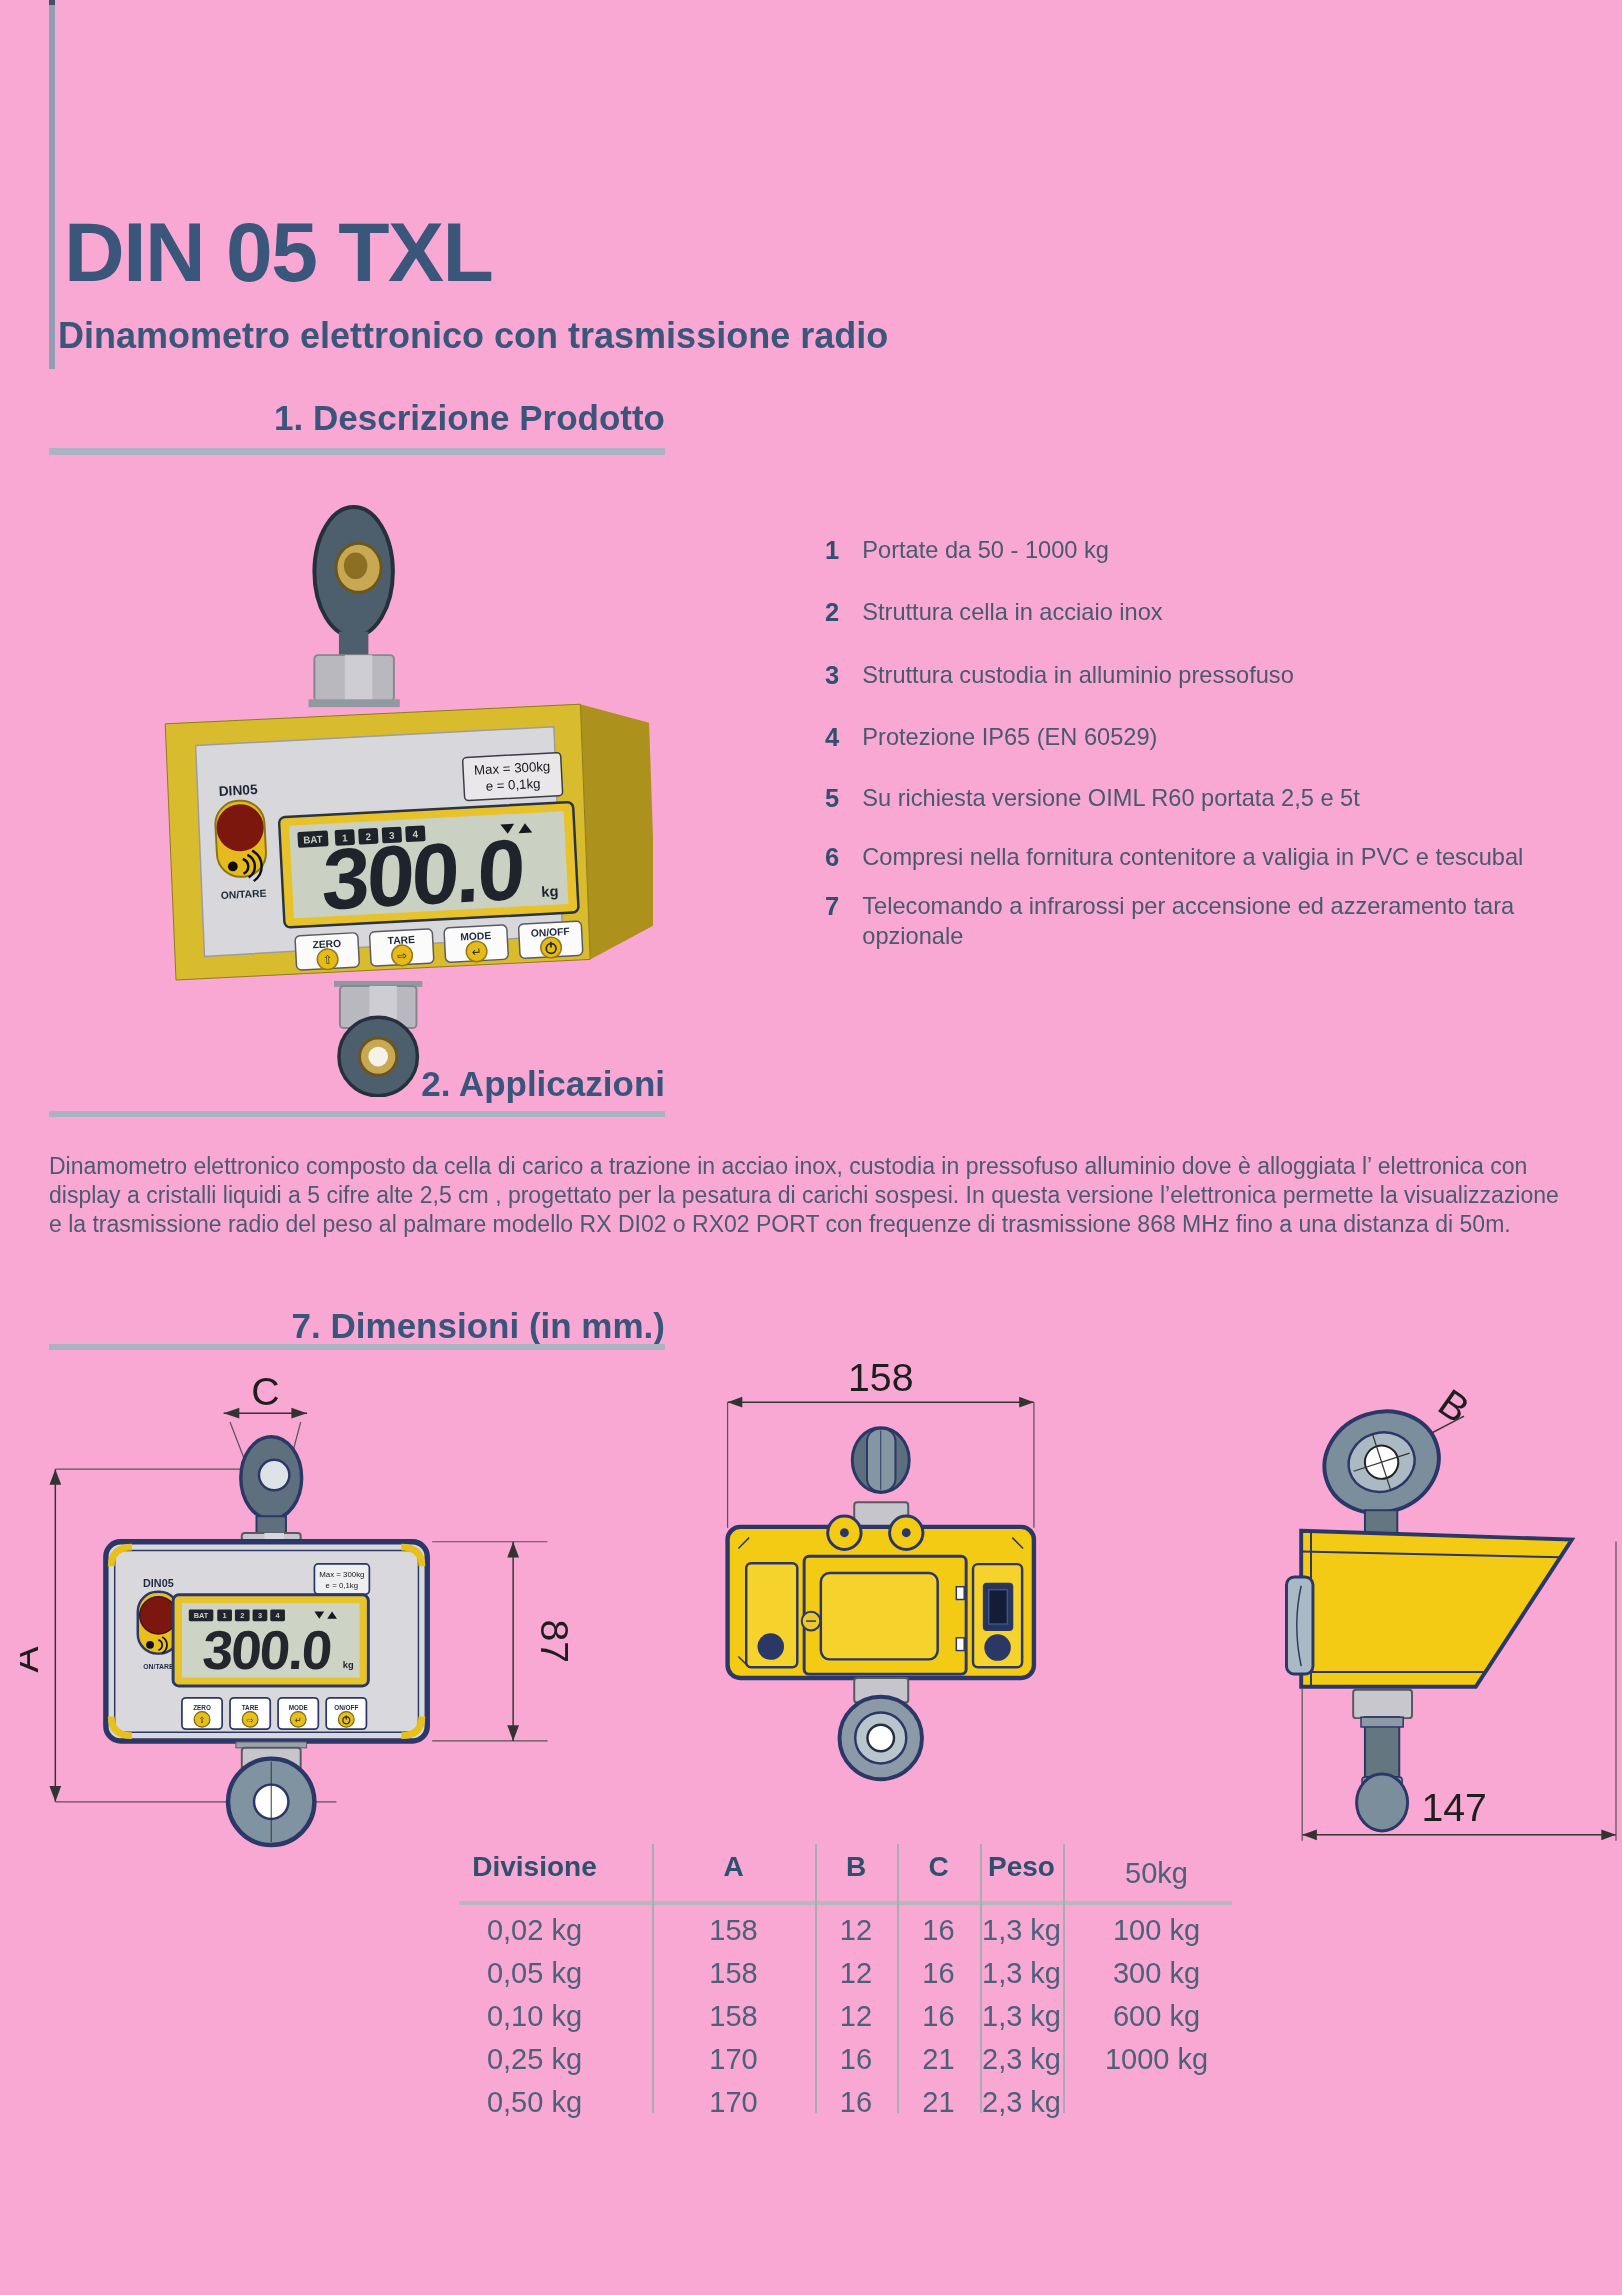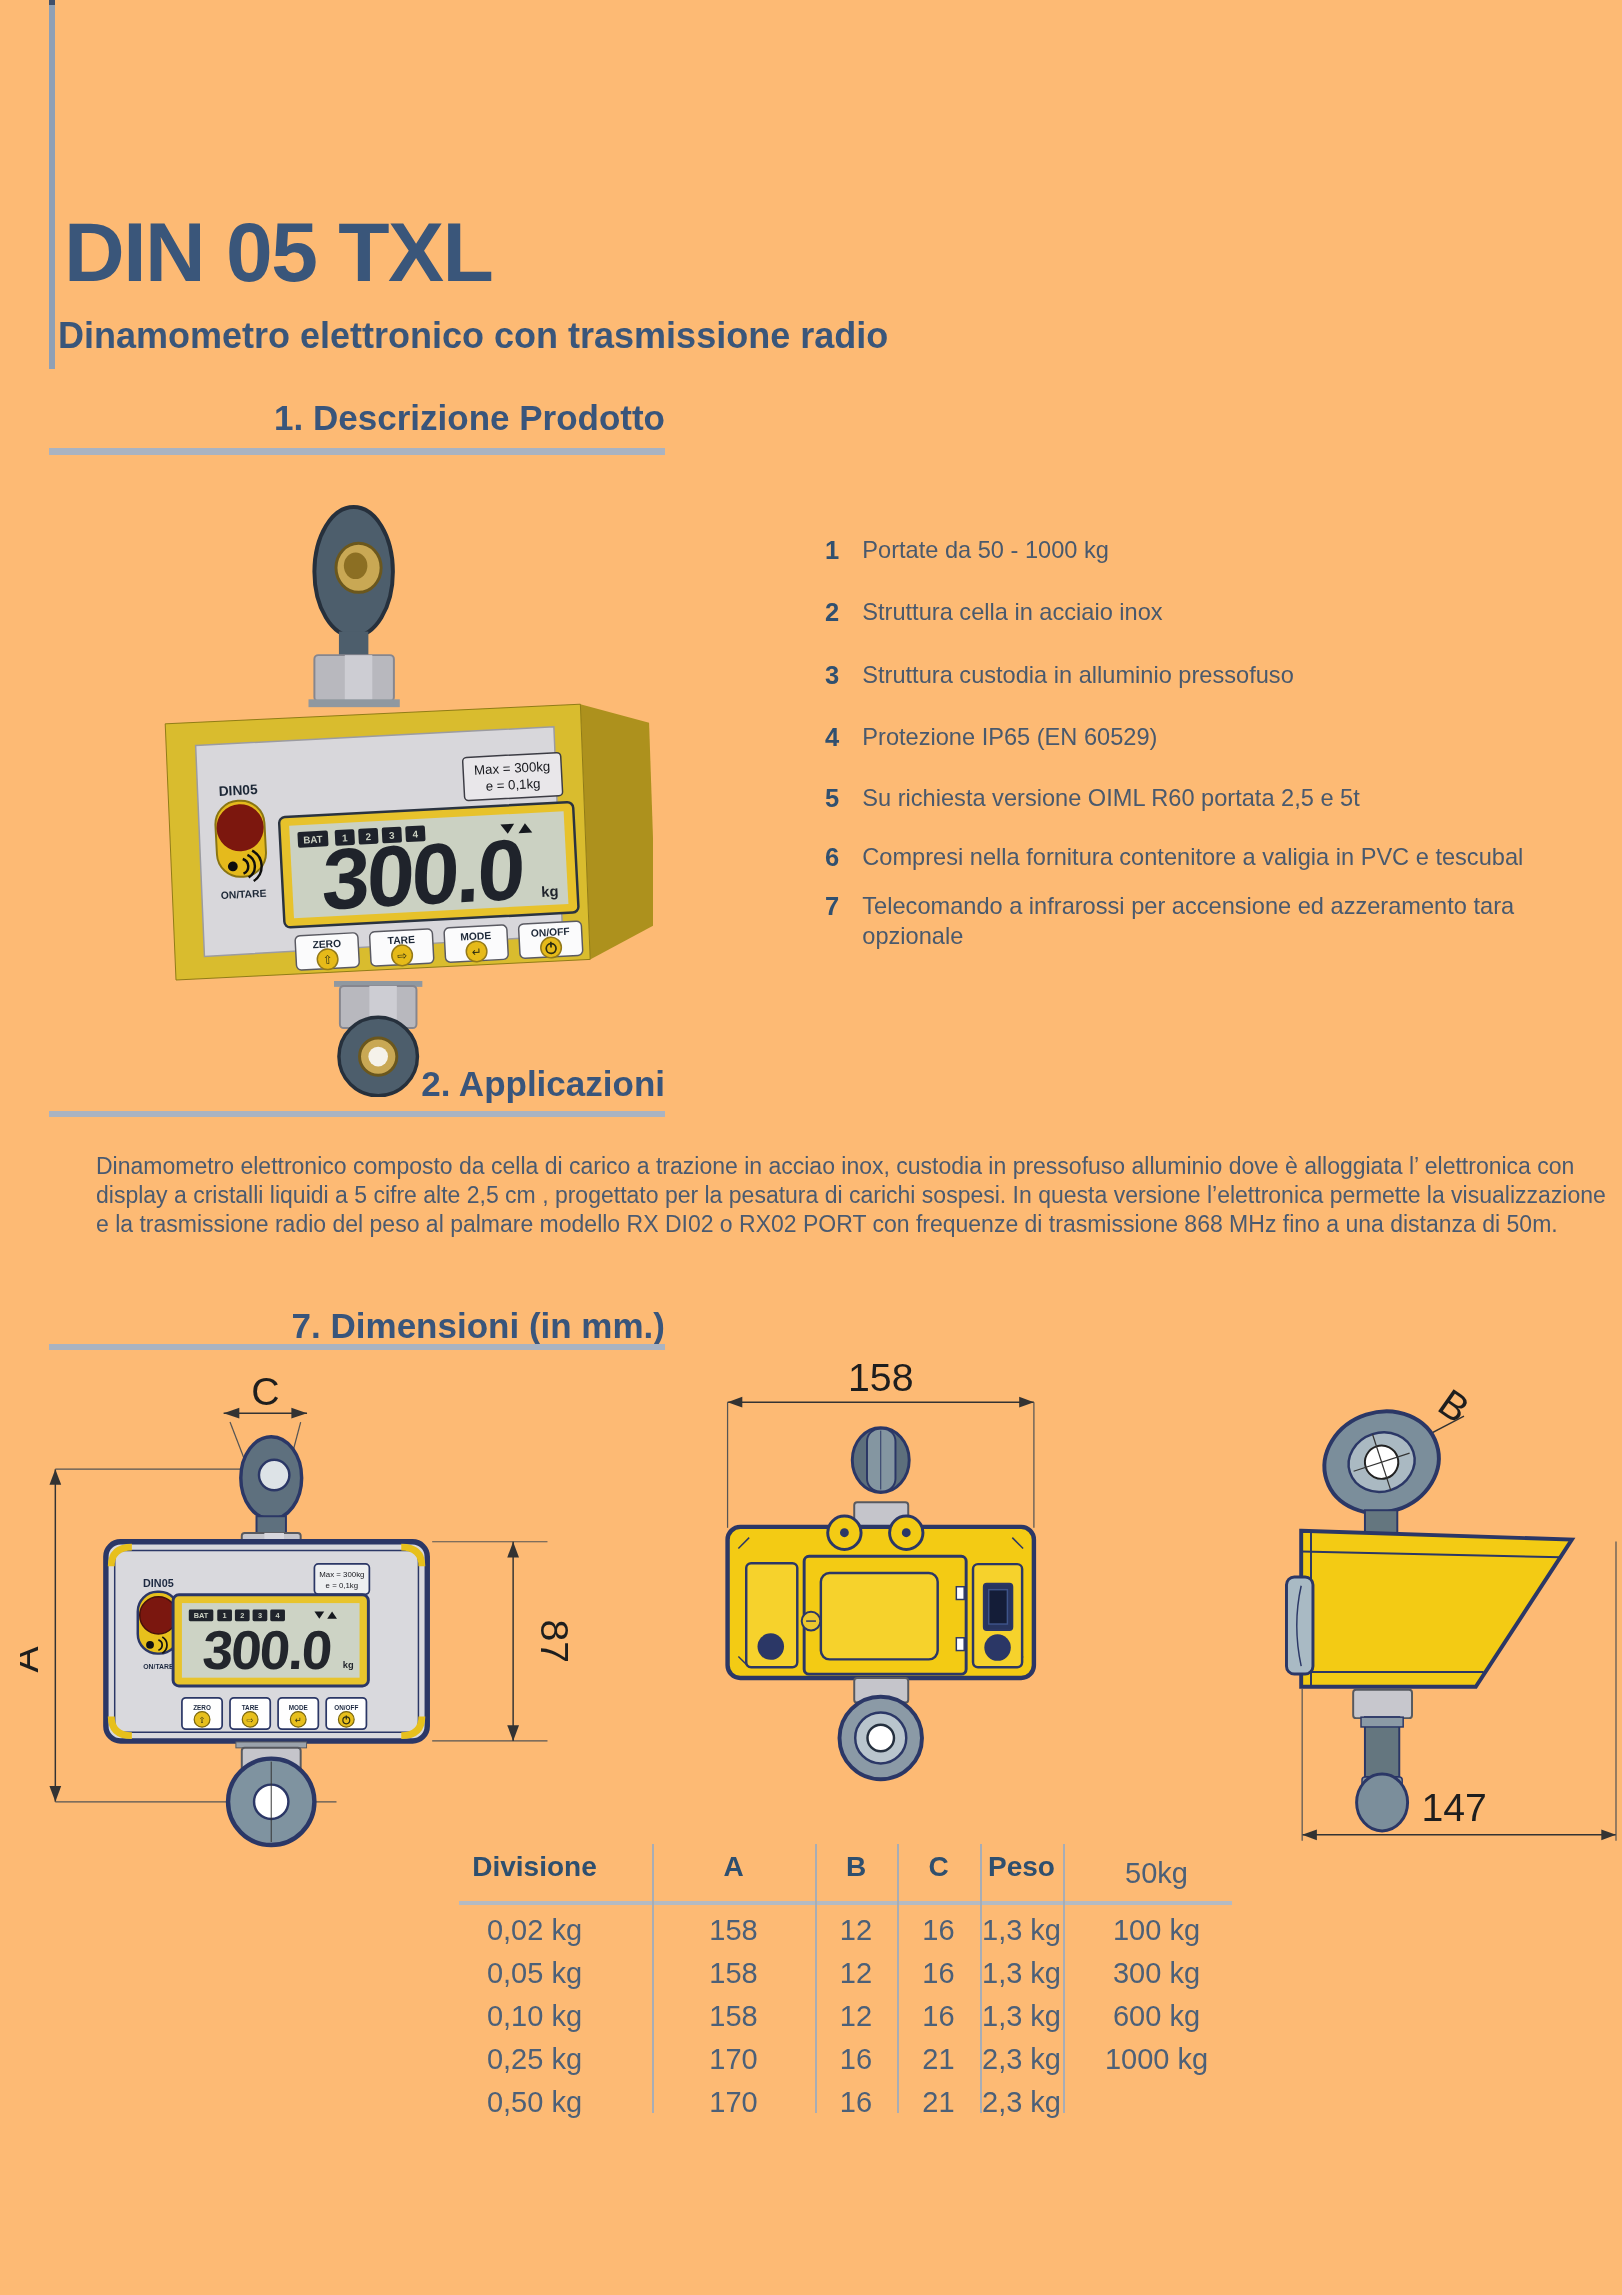--- a/index.html
+++ b/index.html
@@ -1,35 +1,35 @@
 <!DOCTYPE html>
 <html style="font-size:7.9px"><head>
 <meta charset="utf-8">
 <style>
   html,body{margin:0;padding:0;background:#ffffff;}
-  #page{position:relative;width:1622px;height:2295px;background:#fdba74;overflow:hidden;
+  #page{position:relative;width:1622px;height:2295px;background:#f9a8d4;overflow:hidden;
         font-family:"Liberation Sans",sans-serif;text-decoration:underline;}
   .abs{position:absolute;}
   
   #left-line{left:49px;top:0;width:6.4px;height:369px;background:#8fa0b5;}
   #left-line-cap{left:49px;top:0;width:6.4px;height:4.9px;background:#40506a;}
   #page-title{left:64px;top:210px;font-size:84px;font-weight:800;letter-spacing:-1.5px;color:#3a567a;line-height:1;}
   #page-subtitle{left:58px;top:318px;font-size:36px;font-weight:700;color:#3a567a;line-height:1;}
   
   .sec-head{left:49px;width:616px;text-align:right;font-size:35px;font-weight:700;color:#39557b;line-height:1;}
   .sec-bar{left:49px;width:616px;height:6.9px;background:#a9b3c2;}
   #h1{top:400px;} #bar1{top:448px;}
   #h2{top:1066px;} #bar2{top:1111px;height:6.4px;}
   #h3{top:1308px;} #bar3{top:1344px;height:6.4px;}
   
   .desc-item{position:absolute;left:825px;width:775px;display:flex;gap:12.8px;align-items:flex-start;}
   .desc-num{flex:0 0 24.5px;font-size:25.5px;font-weight:800;color:#31506f;line-height:30px;}
   .desc-text{font-size:23.6px;color:#49596d;line-height:30px;max-width:736px;}
   
-  #app-par{left:49px;top:1152px;width:1526px;font-size:23px;line-height:29px;color:#4a5a70;margin-left:47px;}
+  #app-par{left:49px;top:1152px;width:1526px;font-size:23px;line-height:29px;color:#4a5a70;}
   
   #spec-table{left:417px;top:1838px;width:834px;height:294px;display:grid;
      grid-template-columns:235px 163px 82px 83px 83px 187px;
      grid-template-rows:71px repeat(5,43px);}
   #spec-table .th{display:flex;align-items:center;justify-content:center;
      font-size:28px;font-weight:800;color:#2f4f6e;padding-bottom:12.8px;}
   #spec-table .td{display:flex;align-items:center;justify-content:center;
      font-size:29px;color:#4c6078;}
   .tbl-underline{left:42px;top:63px;width:773px;height:4.4px;background:#b4bac2;position:absolute;}
   .tbl-sep{position:absolute;top:5.9px;width:1.5px;height:269px;background:#a8adb5;}

